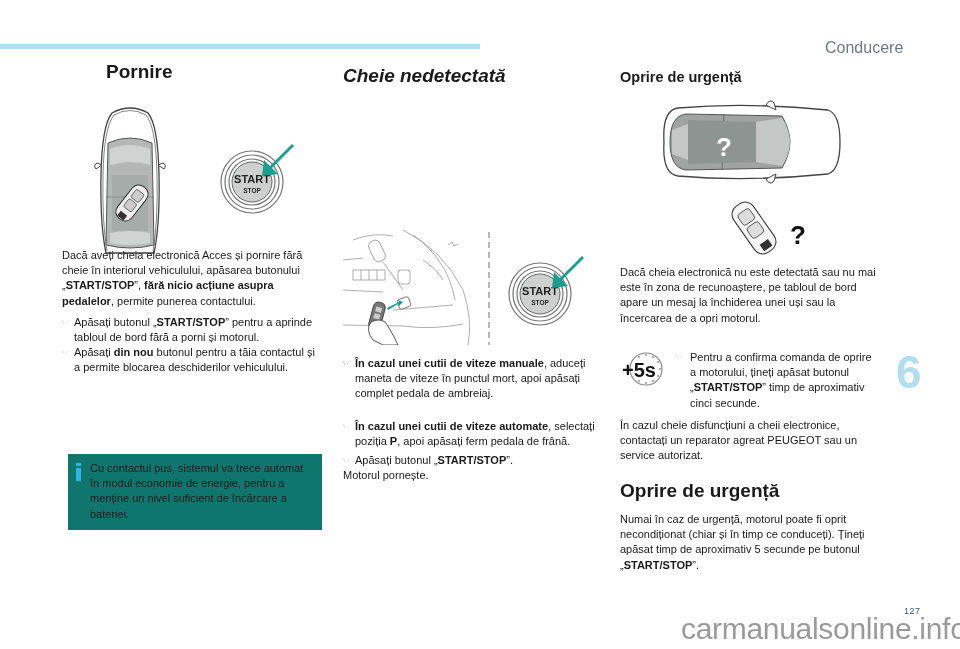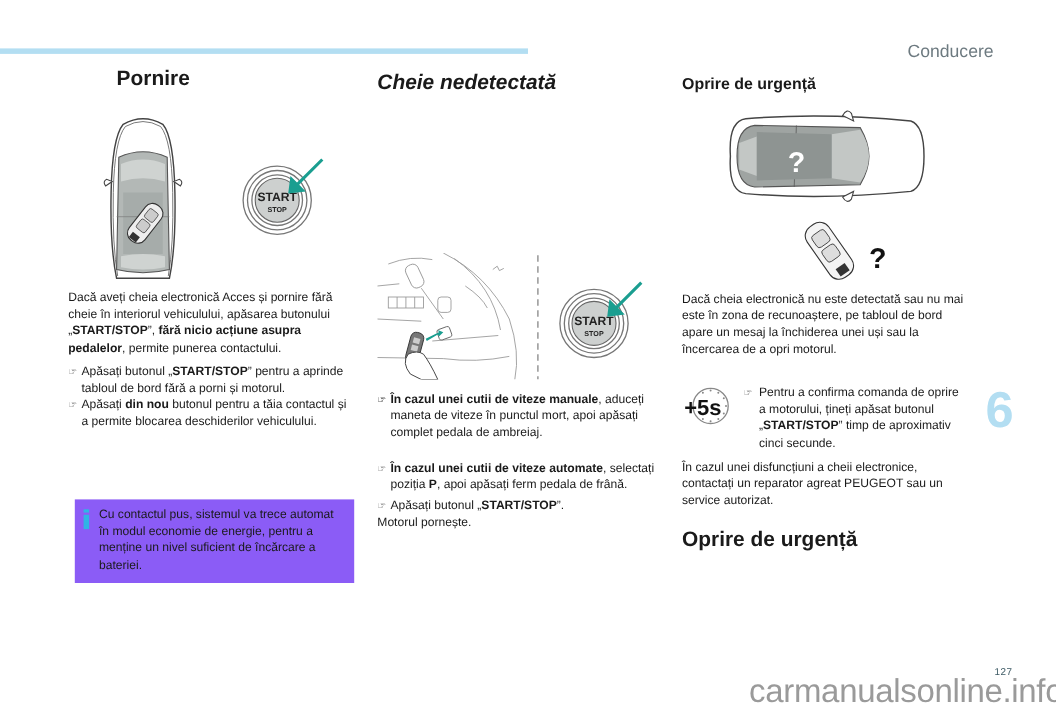--- a/index.html
+++ b/index.html
@@ -19,21 +19,21 @@
   h1.big { font-size: 19px; font-weight: bold; line-height: 24px; }
   h2.mid { font-size: 14.5px; font-weight: bold; line-height: 18px; }
 
   p { margin: 0; }
   b { font-weight: bold; }
 
   .bullets { list-style: none; }
   .bullets li { position: relative; padding-left: 12px; }
   .bullets li .bmark { position: absolute; left: 0; top: 0; font-size: 9px; color: #555; }
 
-  .info-box { background: #8b5cf6; position: relative; padding: 7px 10px 8px 22px; }
+  .info-box { background: #0f766e; position: relative; padding: 7px 10px 8px 22px; }
   .info-box .info-i { position: absolute; left: 8px; top: 9px; width: 5px; height: 18px; }
   .info-i .dot { position: absolute; left: 0; top: 0; width: 5px; height: 3px; background: #30b4e5; }
   .info-i .bar { position: absolute; left: 0; top: 5px; width: 5px; height: 13px; background: #30b4e5; }
 
   .abs { position: absolute; }
 </style>
 </head>
 <body>
 
 <div class="top-bar"></div>
@@ -66,21 +66,21 @@
 <svg class="abs" style="left:218px;top:140px" width="80" height="75" viewBox="0 0 80 75">
   <circle cx="34" cy="42" r="31" fill="#fff" stroke="#777" stroke-width="1.2"></circle>
   <circle cx="34" cy="42" r="27" fill="#fff" stroke="#777" stroke-width="1.2"></circle>
   <circle cx="34" cy="42" r="23" fill="#fff" stroke="#777" stroke-width="1.2"></circle>
   <circle cx="34" cy="42" r="20" fill="#cdd0cf" stroke="#666" stroke-width="1"></circle>
   <text x="34" y="43" text-anchor="middle" font-family="Liberation Sans, sans-serif" font-weight="bold" font-size="11" fill="#222">START</text>
   <text x="34" y="53" text-anchor="middle" font-family="Liberation Sans, sans-serif" font-weight="bold" font-size="6.5" fill="#222">STOP</text>
   <path d="M74 4 L52 26 L46 20 L44 36 L60 34 L54 28 L76 6 Z" fill="#1a9e90"></path>
 </svg>
 
-<div class="col" style="left:62px;top:264px;width:262px">
+<div class="col" style="left:62px;top:248px;width:262px">
   <p><span>Dacă aveți cheia electronică Acces și pornire fără cheie în interiorul vehiculului, apăsarea butonului „</span><b>START/STOP</b><span>”, </span><b>fără nicio acțiune asupra pedalelor</b><span>, permite punerea contactului.</span></p>
   <ul class="bullets" style="margin-top:6px">
     <li><span class="bmark">☞</span><span>Apăsați butonul „</span><b>START/STOP</b><span>” pentru a aprinde tabloul de bord fără a porni și motorul.</span></li>
     <li><span class="bmark">☞</span><span>Apăsați </span><b>din nou</b><span> butonul pentru a tăia contactul și a permite blocarea deschiderilor vehiculului.</span></li>
   </ul>
 </div>
 
 <div class="col info-box" style="left:68px;top:454px;width:254px">
   <span class="info-i">
       <span class="dot"></span>
@@ -190,18 +190,19 @@
   <text x="22" y="27" text-anchor="middle" font-family="Liberation Sans, sans-serif" font-weight="bold" font-size="20" fill="#111">+5s</text>
 </svg>
 
 <div class="col" style="left:676px;top:350px;width:200px">
   <ul class="bullets">
     <li style="padding-left:14px"><span class="bmark">☞</span><span>Pentru a confirma comanda de oprire a motorului, țineți apăsat butonul „</span><b>START/STOP</b><span>” timp de aproximativ cinci secunde.</span></li>
   </ul>
 </div>
 
 <div class="col" style="left:620px;top:418px;width:262px">
-  <p>În cazul unei disfuncțiuni a cheii electronice, contactați un reparator agreat PEUGEOT sau un service autorizat.</p>
+  <p>În cazul cheie disfuncțiuni a cheii electronice, contactați un reparator agreat PEUGEOT sau un service autorizat.</p>
 </div>
 
 <div class="col" style="left:620px;top:479px;width:262px">
   <h1 class="big">Oprire de urgență</h1>
+  <p style="margin-top:9px"><span>Numai în caz de urgență, motorul poate fi oprit necondiționat (chiar și în timp ce conduceți). Țineți apăsat timp de aproximativ 5 secunde pe butonul „</span><b>START/STOP</b><span>”.</span></p>
 </div>
 
 </body></html>

